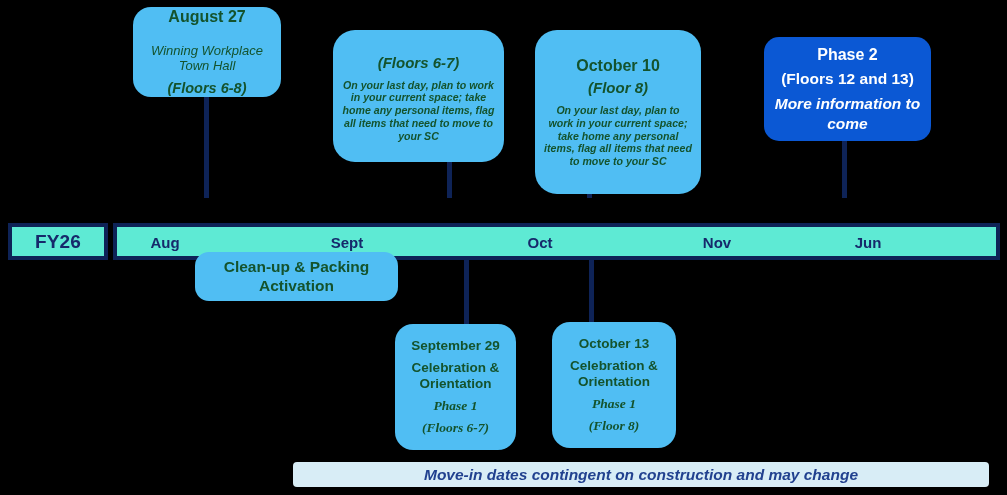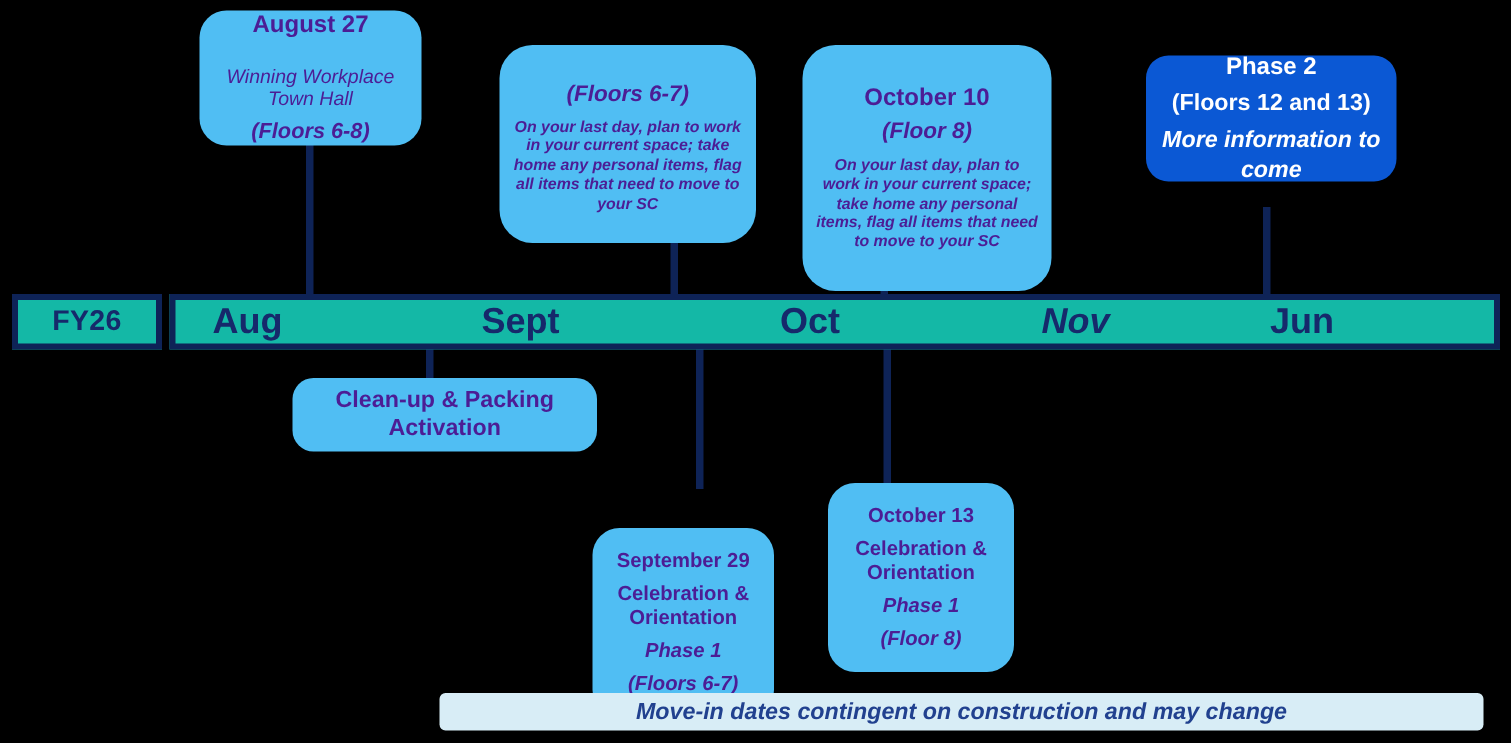--- a/index.html
+++ b/index.html
@@ -10,51 +10,52 @@
     font-family:"Liberation Sans", sans-serif;
     overflow:hidden;
   }
   .connector{
     position:absolute;
     width:5px;
     background:#0E2357;
   }
   .bar{
     position:absolute;
-    background:#14b8a6;
+    background:#5eead4;
     border:4px solid #0E2357;
     box-sizing:border-box;
+    margin-top:27px;
   }
   .fy-box{
     left:8px;top:196px;width:100px;height:37px;
     display:flex;align-items:center;justify-content:center;
   }
   .main-bar{
     left:113px;top:196px;width:887px;height:37px;
   }
   .bar-label{
     color:#16296B;
     font-weight:bold;
     font-size:19px;
     letter-spacing:0.2px;
   }
   .month{
     position:absolute;
     top:50%;
     transform:translate(-50%,-50%);
     color:#16296B;
     font-weight:bold;
-    font-size:24px;
+    font-size:15px;
     white-space:nowrap;
   }
   .card{
     position:absolute;
     background:#50BEF3;
     border-radius:18px;
-    color:#4c1d95;
+    color:#14532d;
     text-align:center;
     display:flex;
     flex-direction:column;
     justify-content:center;
     align-items:center;
     box-sizing:border-box;
     padding:6px 8px;
   }
   .card .t{font-weight:bold;font-size:16px;line-height:1.2;}
   .card .sub{font-weight:normal;font-style:italic;font-size:13px;line-height:1.2;margin-top:17px;}
@@ -62,21 +63,21 @@
   .card .body{font-weight:bold;font-style:italic;font-size:10.6px;line-height:1.2;margin-top:7px;}
   .card.dark{
     background:#0B58D4;
     color:#FFFFFF;
     border-radius:15px;
   }
   .card.dark .l2{font-weight:bold;font-size:15.5px;margin-top:6px;}
   .card.dark .l3{font-weight:bold;font-style:italic;font-size:15.5px;line-height:1.25;margin-top:6px;}
   .card .line{font-weight:bold;font-size:13.5px;line-height:1.2;margin-top:6px;}
   .card .line.first{margin-top:0;}
-  .card .line.ital{font-style:italic;}
+  .card .line.ital{font-style:italic;font-family:Liberation Serif, serif;}
   .banner{
     position:absolute;
     left:293px;top:462px;width:696px;height:25px;
     background:#D8EDF6;
     border-radius:4px;
     display:flex;align-items:center;justify-content:center;
     color:#21418F;
     font-weight:bold;
     font-style:italic;
     font-size:15.5px;
@@ -96,52 +97,52 @@
   <div class="connector" style="left:589px;top:230px;height:94px;"></div>
 
   <div class="bar fy-box">
     <span class="bar-label">FY26</span>
   </div>
 
   <div class="bar main-bar">
     <span class="month" style="left:48px;">Aug</span>
     <span class="month" style="left:230px;">Sept</span>
     <span class="month" style="left:423px;">Oct</span>
-    <span class="month" style="left:600px;font-style:italic;">Nov</span>
+    <span class="month" style="left:600px;">Nov</span>
     <span class="month" style="left:751px;">Jun</span>
   </div>
 
   <div class="card" style="left:133px;top:7px;width:148px;height:90px;">
     <div class="t">August 27</div>
     <div class="sub">Winning Workplace Town Hall</div>
     <div class="floors">(Floors 6-8)</div>
   </div>
 
   <div class="card" style="left:333px;top:30px;width:171px;height:132px;border-radius:22px;">
     <div class="floors" style="font-size:15px;margin-top:4px;">(Floors 6-7)</div>
     <div class="body">On your last day, plan to work in your current space; take home any personal items, flag all items that need to move to your SC</div>
   </div>
 
   <div class="card" style="left:535px;top:30px;width:166px;height:164px;border-radius:22px;">
     <div class="t">October 10</div>
     <div class="floors" style="font-size:15px;margin-top:4px;">(Floor 8)</div>
     <div class="body">On your last day, plan to work in your current space; take home any personal items, flag all items that need to move to your SC</div>
   </div>
 
-  <div class="card dark" style="left:764px;top:37px;width:167px;height:84px;">
+  <div class="card dark" style="left:764px;top:37px;width:167px;height:104px;">
     <div class="t">Phase 2</div>
     <div class="l2">(Floors 12 and 13)</div>
     <div class="l3">More information to come</div>
   </div>
 
   <div class="card" style="left:195px;top:252px;width:203px;height:49px;border-radius:14px;">
     <div class="line first" style="font-size:15.5px;">Clean-up &amp; Packing Activation</div>
   </div>
 
-  <div class="card" style="left:395px;top:324px;width:121px;height:126px;padding:2px 6px;margin-top:28px;">
+  <div class="card" style="left:395px;top:324px;width:121px;height:126px;padding:2px 6px;">
     <div class="line first">September 29</div>
     <div class="line">Celebration &amp; Orientation</div>
     <div class="line ital">Phase 1</div>
     <div class="line ital">(Floors 6-7)</div>
   </div>
 
   <div class="card" style="left:552px;top:322px;width:124px;height:126px;padding:6px 18px;">
     <div class="line first">October 13</div>
     <div class="line">Celebration &amp; Orientation</div>
     <div class="line ital">Phase 1</div>

